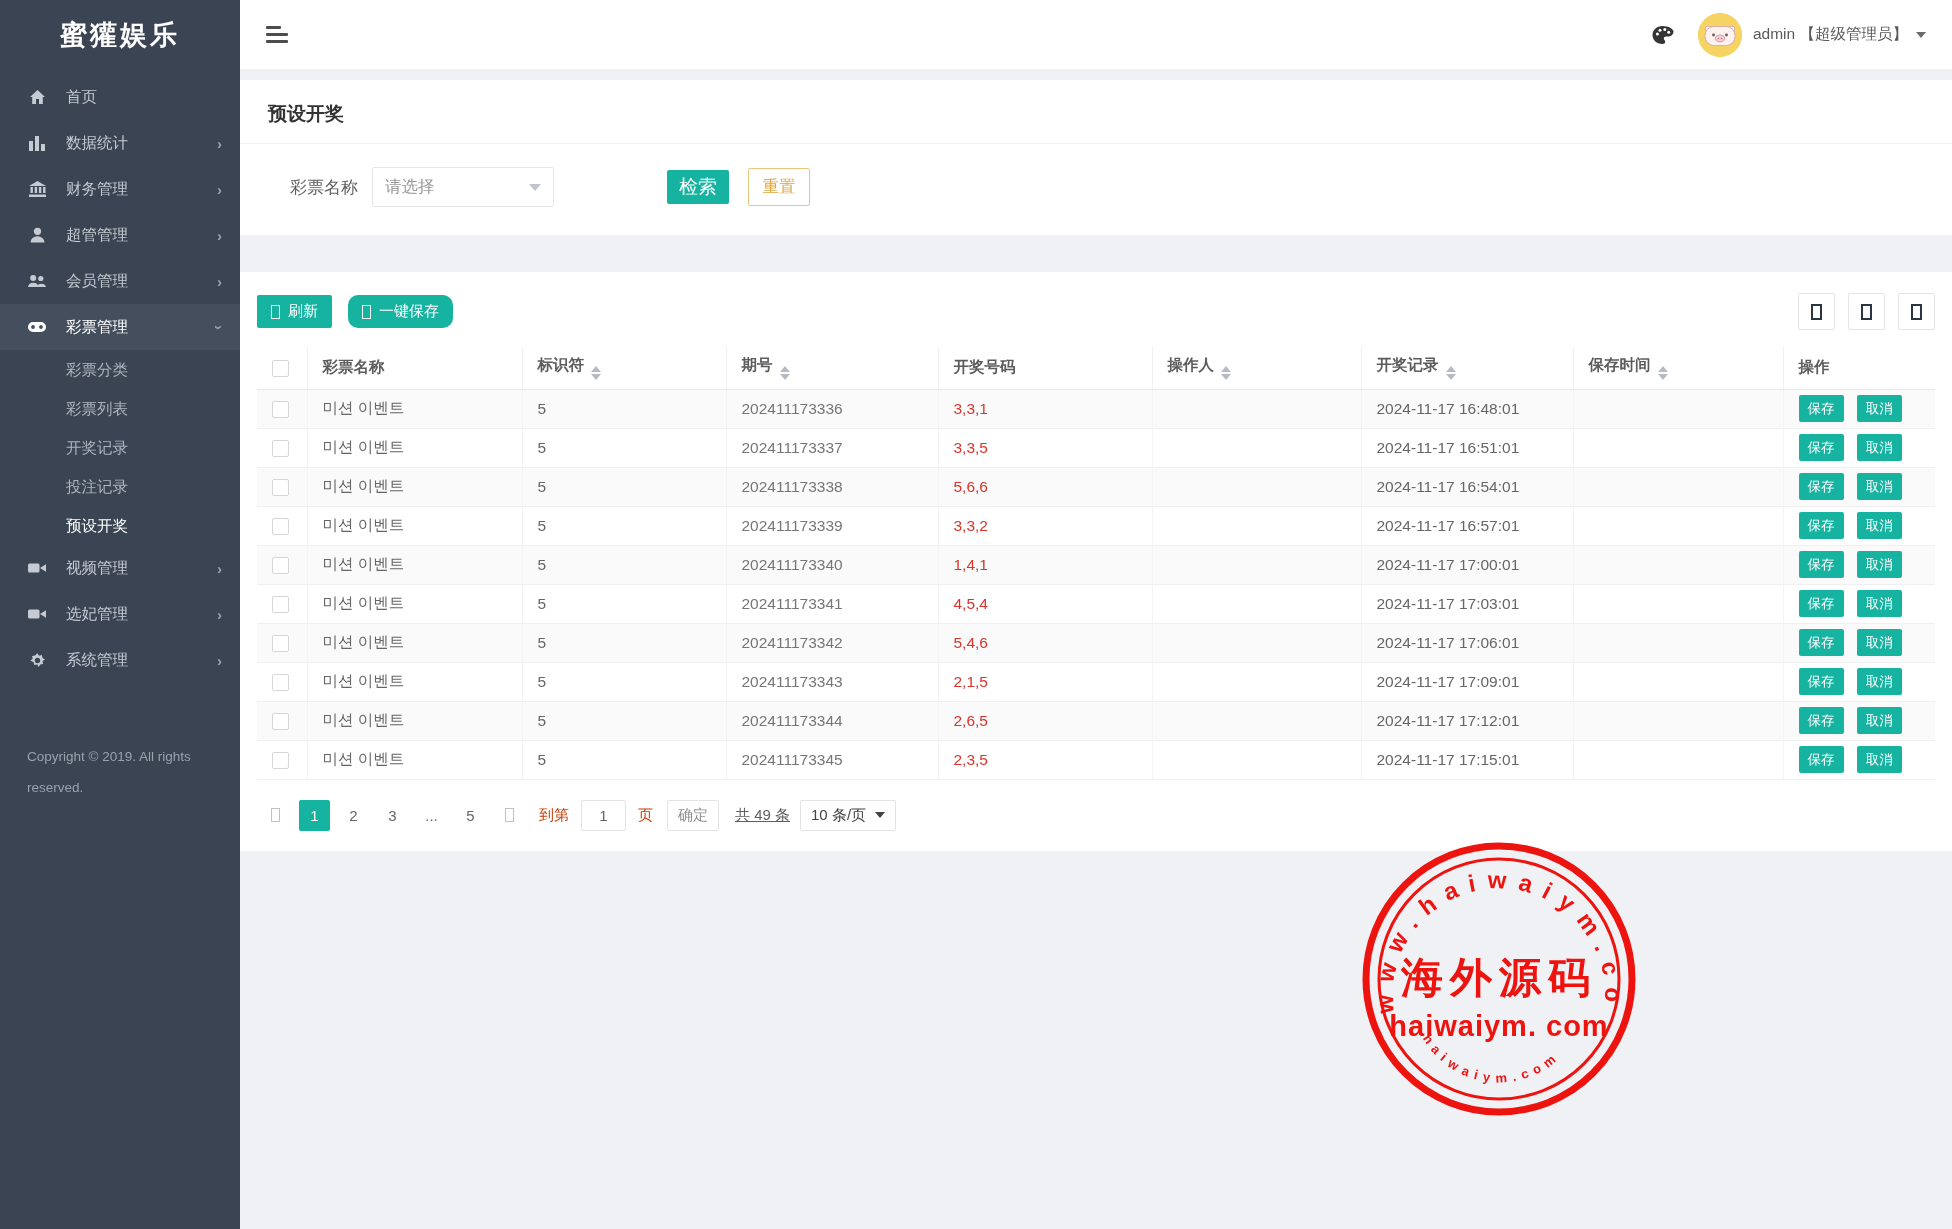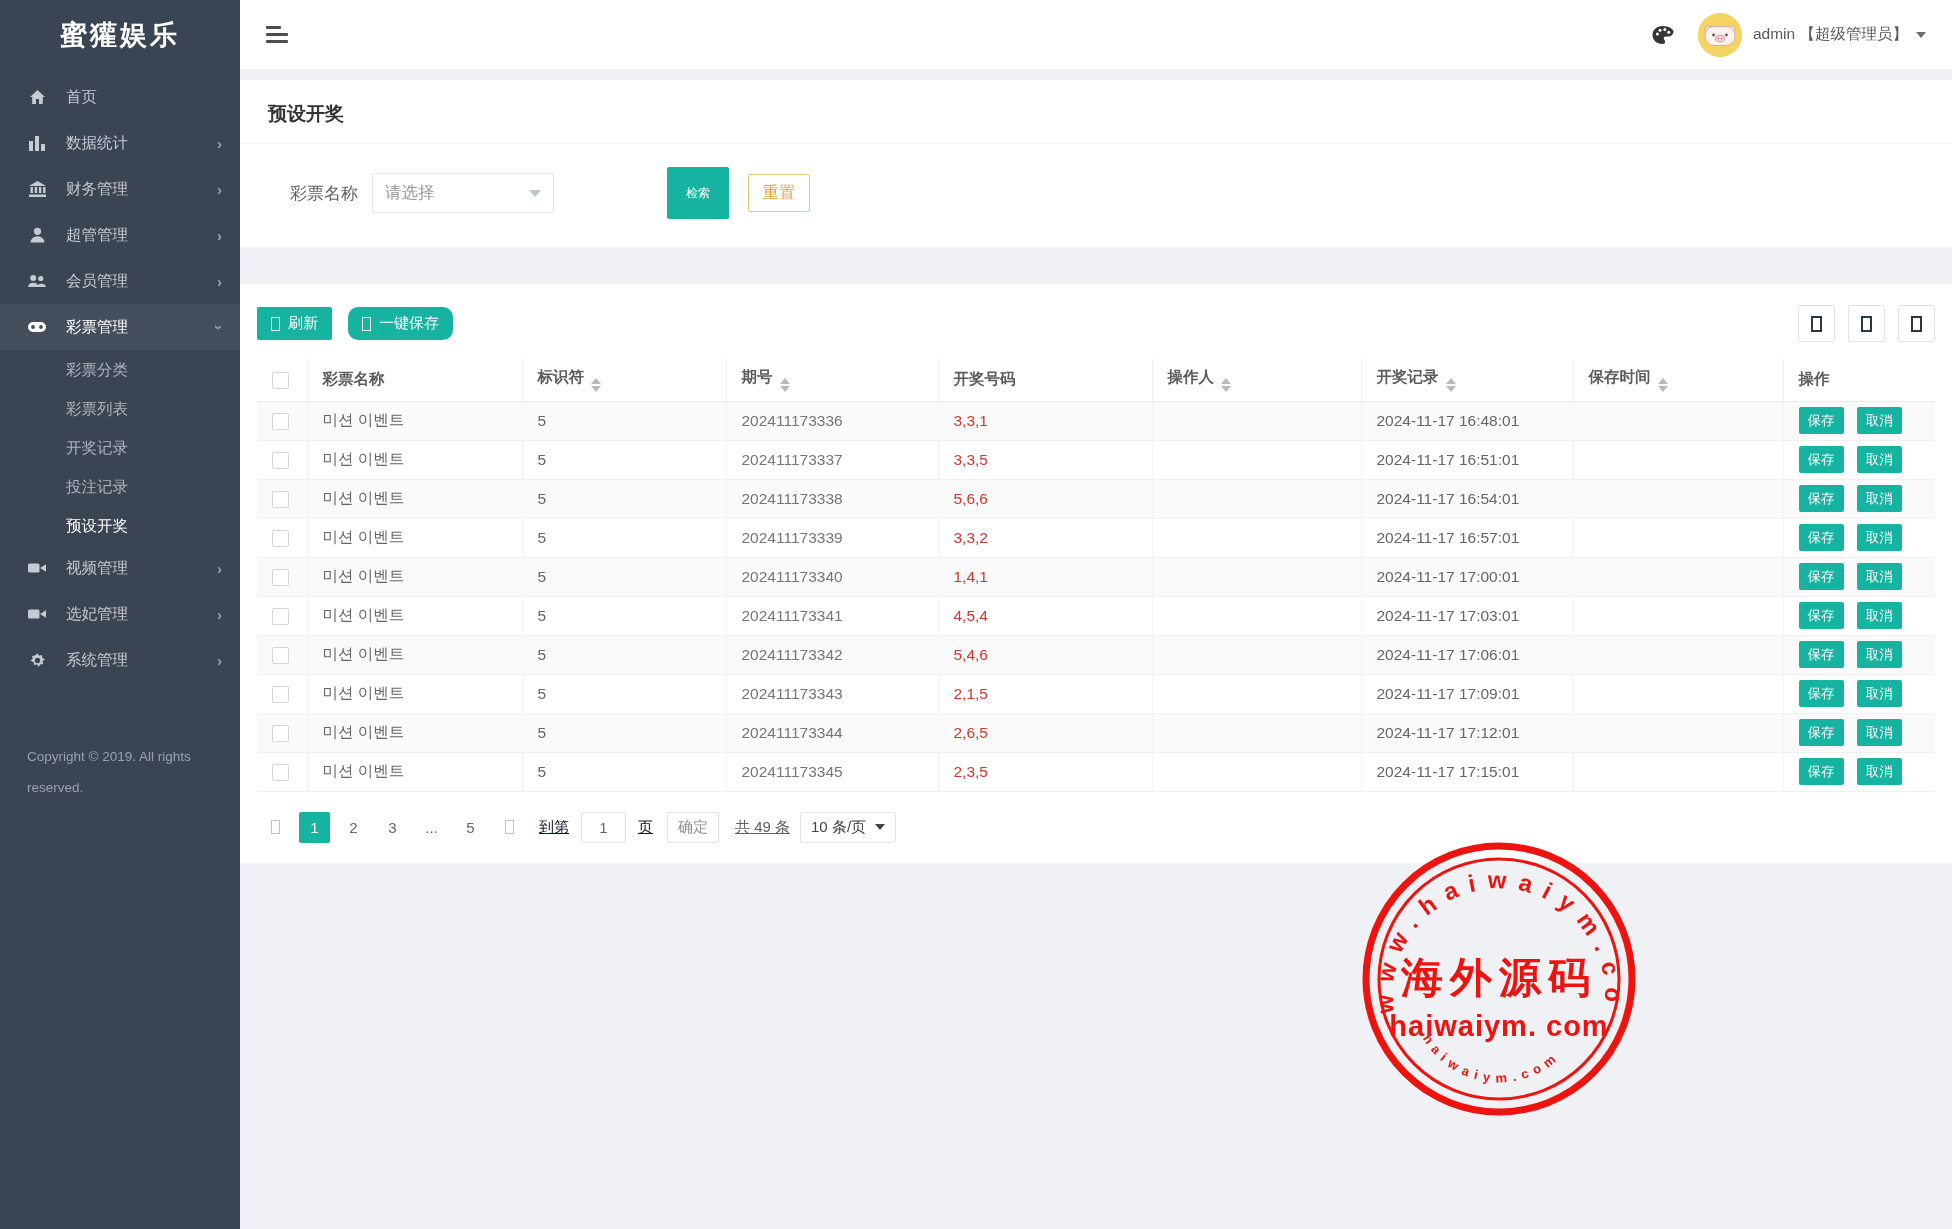--- a/index.html
+++ b/index.html
@@ -38,21 +38,21 @@
   .content { flex:1; position:relative; overflow:hidden; }
   .card { background:#fff; }
   .card1 { margin-top:11px; }
   .card1-head { padding:21px 28px 16px; font-size:19px; font-weight:bold; color:#333; border-bottom:1px solid #f2f2f2; }
   .filter-row { display:flex; align-items:center; padding:23px 28px 28px; }
   .filter-label { font-size:17px; color:#5f5f5f; margin-left:22px; margin-right:14px; }
   .select-box { width:182px; height:40px; border:1px solid #e6e6e6; border-radius:2px; background:#fff; display:flex; align-items:center; padding:0 12px; cursor:pointer; }
   .select-box .ph { font-size:16.5px; color:#999; }
   .select-box .caret { margin-left:auto; width:0; height:0; border-left:6px solid transparent; border-right:6px solid transparent; border-top:7px solid #c0c4cc; }
   .btn { border:none; border-radius:2px; cursor:pointer; font-family:inherit; }
-  .btn-search { margin-left:113px; width:62px; height:52px; background:#17b3a1; color:#fff; font-size:12px; }
+  .btn-search { margin-left:113px; width:62px; height:34px; background:#17b3a1; color:#fff; font-size:19px; }
   .btn-reset { margin-left:19px; width:62px; height:38px; background:#fff; border:1px solid #e8c77e; color:#dda843; font-size:16.5px; }
   .card2 { margin-top:37px; padding:21px 17px 14px; }
   .toolbar { display:flex; align-items:center; margin-bottom:17px; }
   .btn-teal { height:33px; padding:0 14px; background:#17b3a1; color:#fff; font-size:15px; display:inline-flex; align-items:center; border-radius:2px; }
   .btn-teal + .btn-teal { margin-left:16px;border-radius:10px; }
   .tofu-w { width:9px; height:14px; border:1px solid rgba(255,255,255,.95); display:inline-block; margin-right:8px; }
   .mini-group { margin-left:auto; display:flex; gap:13px; }
   .mini-btn { width:37px; height:37px; background:#fff; border:1px solid #e4e4e4; border-radius:2px; display:flex; align-items:center; justify-content:center; cursor:pointer; }
   .tofu-d { width:11px; height:16px; border:2px solid #2b3644; display:inline-block; }
   
@@ -71,21 +71,21 @@
   .sort .up { border-bottom:6px solid #b6bac2; margin-bottom:2px; }
   .sort .dn { border-top:6px solid #b6bac2; }
   .btn-mini { height:27px; padding:0 9px; background:#17b3a1; color:#fff; font-size:13.5px; border-radius:2px; }
   .btn-mini + .btn-mini { margin-left:9px; }
   
   .pager { display:flex; align-items:center; margin-top:14px; padding-left:3px; font-size:15px; color:#666; }
   .pg { min-width:31px; height:31px; display:flex; align-items:center; justify-content:center; cursor:pointer; margin-right:8px; border-radius:2px; }
   .pg.active { background:#17b3a1; color:#fff; }
   .pg-arrow { width:31px; height:31px; display:flex; align-items:center; justify-content:center; cursor:pointer; margin-right:8px; }
   .tofu-g { width:9px; height:14px; border:1px solid #bdc1c8; display:inline-block; }
-  .pg-text { margin:12px 6px; color:#0f172a;text-decoration:underline; }
+  .pg-text { margin:12px 6px; color:#c2410c; }
   .pg-input { width:45px; height:31px; border:1px solid #e3e3e3; border-radius:2px; text-align:center; font-size:15px; color:#666; margin:0 6px; font-family:inherit; }
   .pg-confirm { width:52px; height:31px; border:1px solid #e3e3e3; background:#fff; color:#8f8f8f; font-size:15px; border-radius:2px; margin:0 10px 0 8px; }
   .pg-total { margin:0 10px 0 6px; color:#5f5f5f;text-decoration:underline; }
   .pg-select { height:31px; border:1px solid #e3e3e3; border-radius:2px; background:#fff; display:flex; align-items:center; padding:0 10px; cursor:pointer; color:#444; font-size:15px; }
   .pg-select .caret { margin-left:9px; width:0; height:0; border-left:5px solid transparent; border-right:5px solid transparent; border-top:6px solid #444; }
   
   .stamp { position:absolute; left:1117px; top:768px; width:284px; height:284px; pointer-events:none; }
 </style>
 </head>
 <body>

